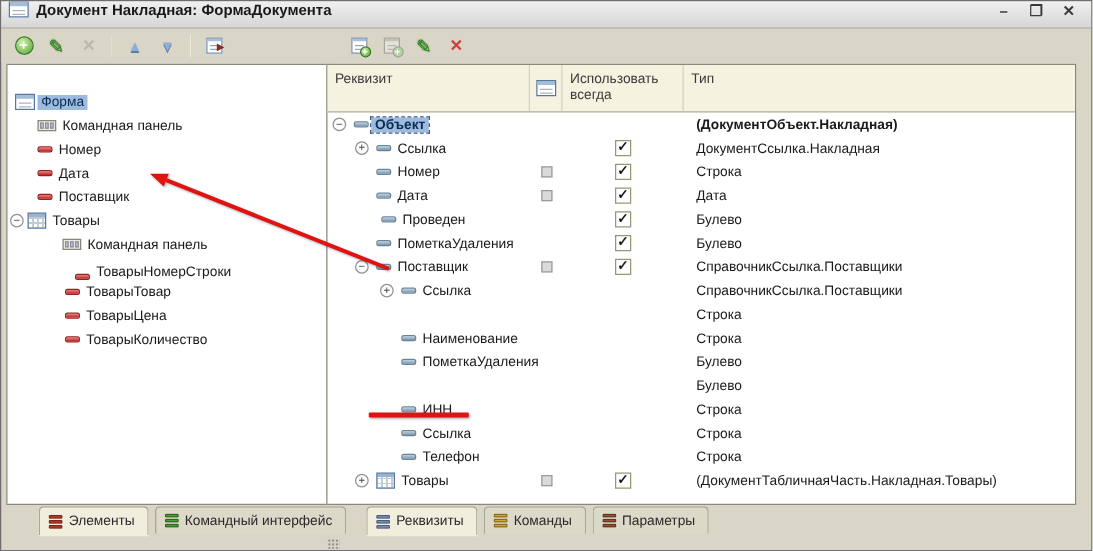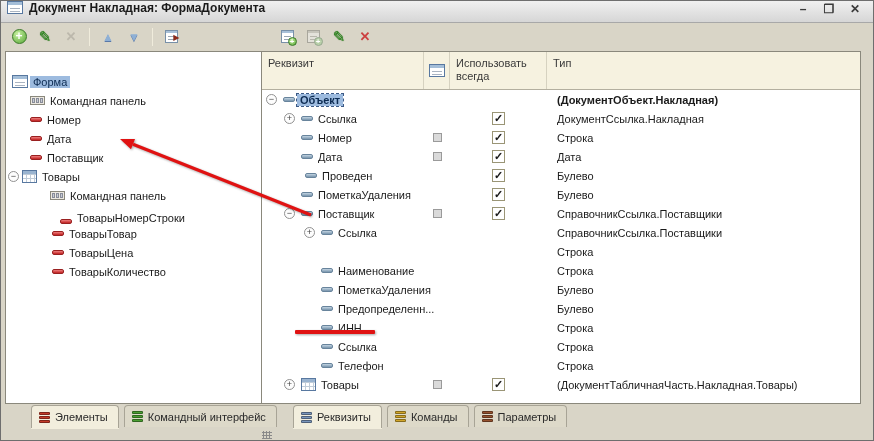--- a/index.html
+++ b/index.html
@@ -340,25 +340,20 @@
           <span class="cell-name" style="padding-left: 42px;">
             <span style="width: 14px; display: inline-block;"></span>
             <span class="dash dash-blue" style="margin-left: 3px;"></span>
             <span class="tree-label">ПометкаУдаления</span>
           </span>
           <span class="cell-icon"></span>
           <span class="cell-check"></span>
           <span class="cell-type">Булево</span>
         </div>
         <div class="grid-row">
-          <span class="cell-name" style="padding-left: 42px;">
-            <span style="width: 14px; display: inline-block;"></span>
-            <span class="dash dash-blue" style="margin-left: 3px;"></span>
-            <span class="tree-label">Предопределенн...</span>
-          </span>
           <span class="cell-icon"></span>
           <span class="cell-check"></span>
           <span class="cell-type">Булево</span>
         </div>
         <div class="grid-row">
           <span class="cell-name" style="padding-left: 42px;">
             <span style="width: 14px; display: inline-block;"></span>
             <span class="dash dash-blue" style="margin-left: 3px;"></span>
             <span class="tree-label">ИНН</span>
           </span>

